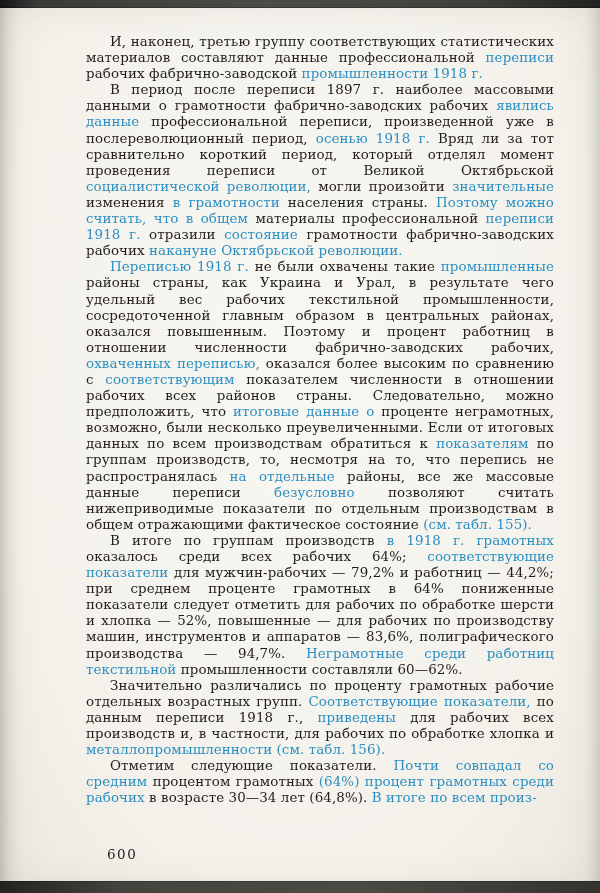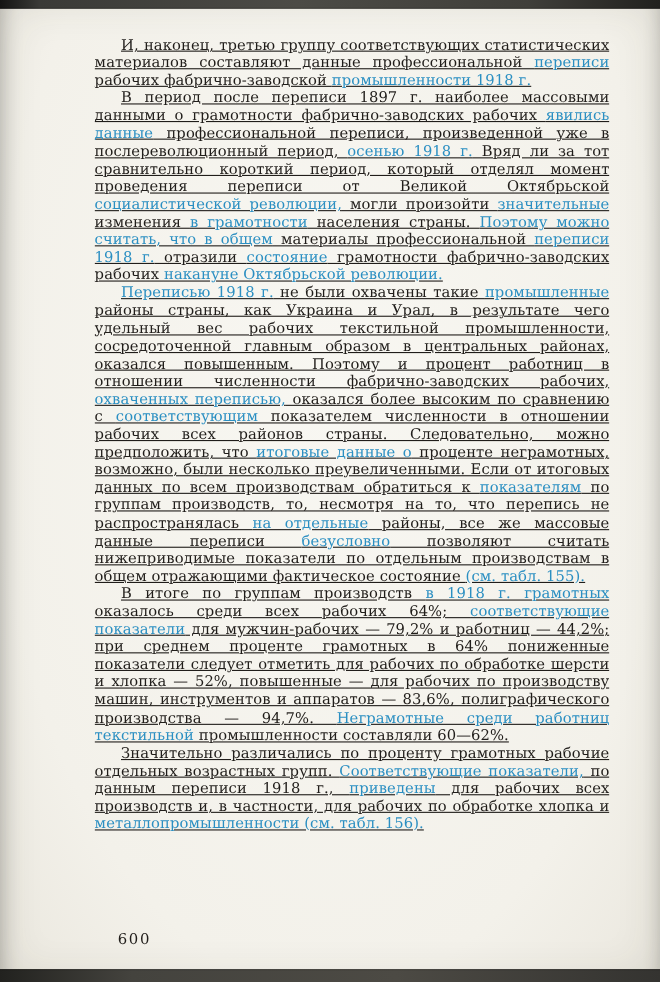--- a/index.html
+++ b/index.html
@@ -34,21 +34,20 @@
   .content {
     position: absolute;
     top: 34px; left: 86px; width: 468px;
     max-height: 808px; overflow: hidden;
     color: var(--ink, #201d1a);
     font-size: 13.4px;
     line-height: 16.1px;
     text-align: justify;
     letter-spacing: 0.1px;
     hyphens: auto;
-    text-decoration: underline;
     -webkit-hyphens: auto;
   }
   .para { text-indent: 24px; }
   .hl { color: var(--hl, #2b8fc2); }
   .page-number {
     position: absolute;
     left: 86px; top: 846px;
     font-size: 13.5px;
     letter-spacing: 1.5px;
     color: var(--ink, #201d1a);
@@ -61,18 +60,19 @@
 <div class="page">
   <div class="scan-edge top"></div>
 
   <div class="content">
 
   <p class="para"><span>И, наконец, третью группу соответствующих статистических материалов составляют данные профессиональной </span><span class="hl">переписи</span><span> рабочих фабрично-заводской </span><span class="hl">промышленности 1918 г.</span></p>
       <p class="para"><span>В период после переписи 1897 г. наиболее массовыми данными о грамотности фабрично-заводских рабочих </span><span class="hl">явились данные</span><span> профессиональной переписи, произведенной уже в послереволюционный период, </span><span class="hl">осенью 1918 г.</span><span> Вряд ли за тот сравнительно короткий период, который отделял момент проведения переписи от Великой Октябрьской </span><span class="hl">социалистической революции,</span><span> могли произойти </span><span class="hl">значительные</span><span> изменения </span><span class="hl">в грамотности</span><span> населения страны. </span><span class="hl">Поэтому можно считать, что в общем</span><span> материалы профессиональной </span><span class="hl">переписи 1918 г.</span><span> отразили </span><span class="hl">состояние</span><span> грамотности фабрично-заводских рабочих </span><span class="hl">накануне Октябрьской революции.</span></p>
       <p class="para"><span class="hl">Переписью 1918 г.</span><span> не были охвачены такие </span><span class="hl">промышленные</span><span> районы страны, как Украина и Урал, в результате чего удельный вес рабочих текстильной промышленности, сосредоточенной главным образом в центральных районах, оказался повышенным. Поэтому и процент работниц в отношении численности фабрично-заводских рабочих, </span><span class="hl">охваченных переписью,</span><span> оказался более высоким по сравнению с </span><span class="hl">соответствующим</span><span> показателем численности в отношении рабочих всех районов страны. Следовательно, можно предположить, что </span><span class="hl">итоговые данные о</span><span> проценте неграмотных, возможно, были несколько преувеличенными. Если от итоговых данных по всем производствам обратиться к </span><span class="hl">показателям</span><span> по группам производств, то, несмотря на то, что перепись не распространялась </span><span class="hl">на отдельные</span><span> районы, все же массовые данные переписи </span><span class="hl">безусловно</span><span> позволяют считать нижеприводимые показатели по отдельным производствам в общем отражающими фактическое состояние </span><span class="hl">(см. табл. 155).</span></p>
       <p class="para"><span>В итоге по группам производств </span><span class="hl">в 1918 г. грамотных</span><span> оказалось среди всех рабочих 64%; </span><span class="hl">соответствующие показатели</span><span> для мужчин-рабочих — 79,2% и работниц — 44,2%; при среднем проценте грамотных в 64% пониженные показатели следует отметить для рабочих по обработке шерсти и хлопка — 52%, повышенные — для рабочих по производству машин, инструментов и аппаратов — 83,6%, полиграфического производства — 94,7%. </span><span class="hl">Неграмотные среди работниц текстильной</span><span> промышленности составляли 60—62%.</span></p>
       <p class="para"><span>Значительно различались по проценту грамотных рабочие отдельных возрастных групп. </span><span class="hl">Соответствующие показатели,</span><span> по данным переписи 1918 г., </span><span class="hl">приведены</span><span> для рабочих всех производств и, в частности, для рабочих по обработке хлопка и </span><span class="hl">металлопромышленности (см. табл. 156).</span></p>
+      <p class="para"><span>Отметим следующие показатели. </span><span class="hl">Почти совпадал со средним</span><span> процентом грамотных </span><span class="hl">(64%) процент грамотных среди рабочих</span><span> в возрасте 30—34 лет (64,8%). </span><span class="hl">В итоге по всем произ-</span></p>
     </div>
 
   <div class="page-number">600</div>
 
   <div class="scan-edge bottom"></div>
 </div>
 
 </body></html>

